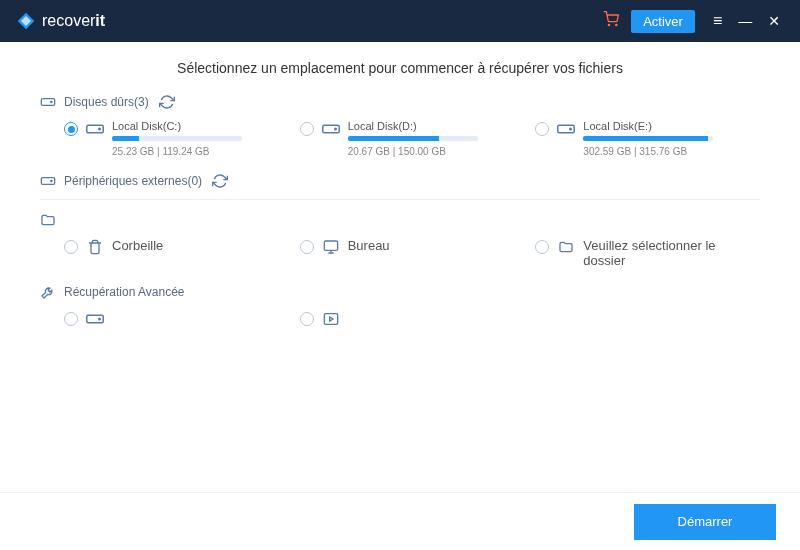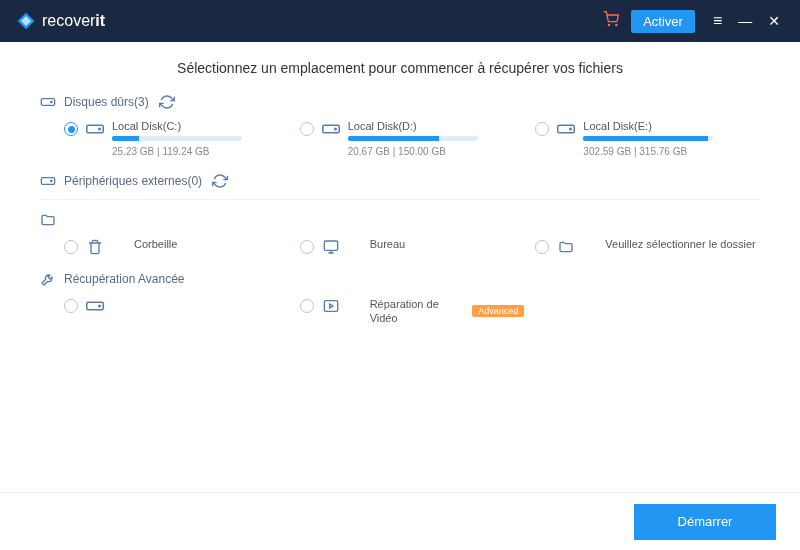--- a/index.html
+++ b/index.html
@@ -25,21 +25,21 @@
   .radio.selected { border-color: #2196f3; }
   .radio.selected::after { content: ''; width: 7px; height: 7px; background: #2196f3; border-radius: 50%; }
   .disk-icon { width: 18px; height: 14px; margin-top: 2px; flex-shrink: 0; }
   .folder-icon { width: 18px; height: 16px; margin-top: 1px; flex-shrink: 0; }
   .disk-body { flex: 1; }
   .disk-name { font-size: 11px; color: #555; margin-bottom: 4px; }
   .progress { width: 130px; height: 5px; background: #e3ecf5; border-radius: 2px; overflow: hidden; margin-bottom: 5px; }
   .progress .fill { height: 100%; background: #2196f3; }
   .disk-size { font-size: 10px; color: #888; }
   .divider { height: 1px; background: #eef1f4; margin: 4px 0 12px 0; }
-  .loc-label { font-size: 11px; color: #555; margin-left: 22px; }
+  .loc-label { font-size: 13px; color: #555; }
   .badge { font-size: 9px; color: #fff; padding: 1px 6px; border-radius: 2px; margin-left: 6px; }
   .badge.std { background: #ff6b4a; }
   .badge.adv { background: #ff9f4a; }
   .adv-row .disk-body { display: flex; align-items: center; }
   .adv-row .loc-label { max-width: 130px; line-height: 1.3; }
   .footer { height: 58px; background: #fff; display: flex; justify-content: flex-end; align-items: center; padding: 0 24px; border-top: 1px solid #f0f0f0; }
   .start-btn { background: #2196f3; color: #fff; border: none; width: 142px; height: 36px; font-size: 13px; cursor: pointer; }
 </style>
 </head>
 <body>
@@ -186,24 +186,20 @@
             <rect x="1" y="4" width="22" height="10" rx="2"></rect>
             <circle cx="18" cy="9" r="1"></circle>
           </svg>
       </div>
       <div class="cell">
         <span class="radio"></span>
         <svg class="folder-icon" viewBox="0 0 24 24" fill="none" stroke="#5a7ba8" stroke-width="2">
             <rect x="2" y="4" width="20" height="16" rx="2"></rect>
             <path d="M10 9l5 3-5 3V9z"></path>
           </svg>
-        <div class="disk-body">
-          <span class="loc-label">Réparation de Vidéo</span>
-          <span class="badge adv">Advanced</span>
-        </div>
       </div>
       <div class="cell"></div>
     </div>
 
   </div>
 
   <div class="footer">
     <button class="start-btn">Démarrer</button>
   </div>
 </div>

